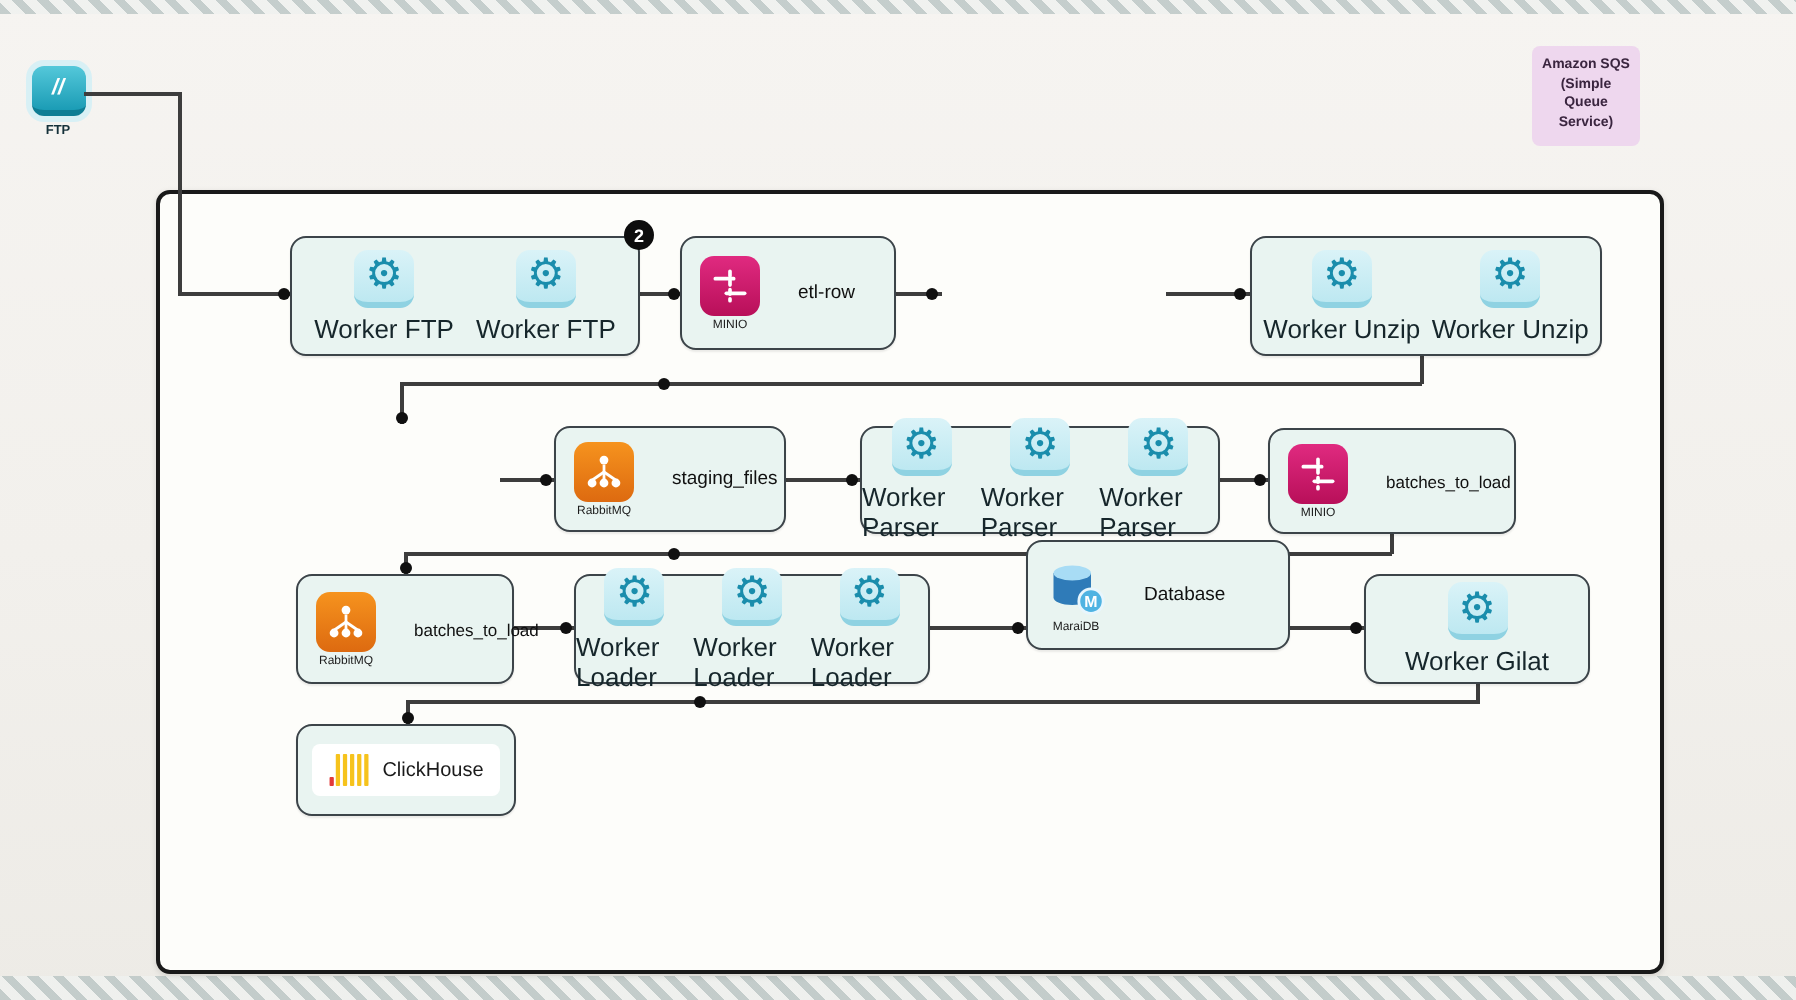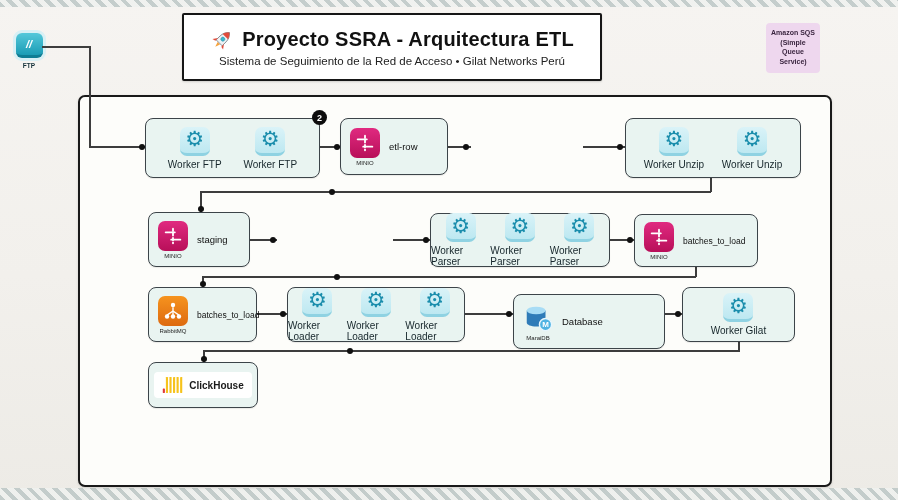--- a/index.html
+++ b/index.html
@@ -50,37 +50,37 @@
 
   
   .node{position:absolute;background:#e9f4f1;border:1.4px solid #3c4449;
     border-radius:8px;box-sizing:border-box;box-shadow:0 1px 1px rgba(0,0,0,.08);}
   .workers{display:flex;align-items:center;justify-content:space-evenly;}
   .worker{display:flex;flex-direction:column;align-items:center;gap:3px;}
   .gear-box{width:30px;height:26px;border-radius:7px;
     background:linear-gradient(#daf3f8,#bde8f1);border-bottom:3px solid #8fd2e2;
     display:flex;align-items:center;justify-content:center;}
   .gear{font-family:"DejaVu Sans",sans-serif;font-size:21px;line-height:1;color:#1a8dac;}
-  .wk-label{font-size:10px;color:#16262b;}
-
-  .service{display:flex;align-items:center;gap:9px;padding:0 6px 0 9px;}
+  .wk-label{font-size:13px;color:#16262b;}
+
+  .service{display:flex;align-items:center;gap:19px;padding:0 6px 0 9px;}
   .svc-icon{display:flex;flex-direction:column;align-items:center;gap:2px;}
   .icon-sq{width:30px;height:30px;border-radius:7px;display:flex;align-items:center;justify-content:center;}
   .icon-sq svg{width:22px;height:22px;}
   .minio{background:linear-gradient(#e02a80,#b80f59);}
   .rabbit{background:linear-gradient(#f6931e,#dd6a10);}
   .plain{background:transparent;}
   .plain svg{width:30px;height:30px;}
   .icon-cap{font-size:6px;color:#1c1c1c;}
   .svc-label{font-size:9.5px;color:#101010;}
 
   .ch-node{display:flex;align-items:center;justify-content:center;}
   .ch-badge{background:#fff;border-radius:4px;padding:5px 8px;display:flex;align-items:center;gap:5px;}
   .ch-bars{width:22px;height:16px;}
-  .ch-text{font-size:10px;color:#1a1a1a;font-weight:bold;}
+  .ch-text{font-size:10px;color:#1a1a1a;}
 
   .badge{position:absolute;left:312px;top:110px;width:15px;height:15px;border-radius:50%;
     background:#0d0d0d;color:#fff;font-size:9px;font-weight:bold;
     display:flex;align-items:center;justify-content:center;z-index:5;}
   .defs{position:absolute;width:0;height:0;overflow:hidden;}
 </style>
 </head>
 <body>
 
 <div id="stage">
@@ -133,29 +133,20 @@
           <rect x="20" y="0" width="2.4" height="18" rx="0.5"></rect>
         </g>
         <rect x="0.5" y="13" width="2.4" height="5" rx="0.5" fill="#e23a3a"></rect>
       </g>
     </defs>
   </svg>
 
   <div class="band band-top"></div>
   <div class="band band-bottom"></div>
 
-  <div class="title-box">
-    <div class="title-row">
-      <svg class="rocket" viewBox="0 0 24 24">
-          <use href="#rocket-glyph"></use>
-        </svg>
-      <span class="title-text">Proyecto SSRA - Arquitectura ETL</span>
-    </div>
-    <div class="subtitle">Sistema de Seguimiento de la Red de Acceso • Gilat Networks Perú</div>
-  </div>
 
   <div class="sqs-note">
     <div>Amazon SQS</div>
     <div>(Simple</div>
     <div>Queue</div>
     <div>Service)</div>
   </div>
 
   <div class="ftp-source">
     <div class="ftp-icon">
@@ -247,63 +238,63 @@
       <div class="wk-label">Worker Unzip</div>
     </div>
     <div class="worker">
       <div class="gear-box">
           <span class="gear">⚙</span>
         </div>
       <div class="wk-label">Worker Unzip</div>
     </div>
   </div>
 
-  <div class="node service" style="left:148px;top:212px;width:102px;height:55px">
+
+  <div class="node service" style="left:277px;top:213px;width:116px;height:53px">
+    <div class="svc-icon">
+      <div class="icon-sq rabbit">
+          <svg viewBox="0 0 24 24">
+            <use href="#rabbit-glyph"></use>
+          </svg>
+        </div>
+      <div class="icon-cap">RabbitMQ</div>
+    </div>
+    <div class="svc-label">staging_files</div>
+  </div>
+
+  <div class="node workers" style="left:430px;top:213px;width:180px;height:54px">
+    <div class="worker">
+      <div class="gear-box">
+          <span class="gear">⚙</span>
+        </div>
+      <div class="wk-label">Worker Parser</div>
+    </div>
+    <div class="worker">
+      <div class="gear-box">
+          <span class="gear">⚙</span>
+        </div>
+      <div class="wk-label">Worker Parser</div>
+    </div>
+    <div class="worker">
+      <div class="gear-box">
+          <span class="gear">⚙</span>
+        </div>
+      <div class="wk-label">Worker Parser</div>
+    </div>
+  </div>
+
+  <div class="node service" style="left:634px;top:214px;width:124px;height:53px">
     <div class="svc-icon">
       <div class="icon-sq minio">
           <svg viewBox="0 0 24 24">
             <use href="#minio-glyph"></use>
           </svg>
         </div>
       <div class="icon-cap">MINIO</div>
     </div>
-    <div class="svc-label">staging</div>
-  </div>
-
-
-  <div class="node workers" style="left:430px;top:213px;width:180px;height:54px">
-    <div class="worker">
-      <div class="gear-box">
-          <span class="gear">⚙</span>
-        </div>
-      <div class="wk-label">Worker Parser</div>
-    </div>
-    <div class="worker">
-      <div class="gear-box">
-          <span class="gear">⚙</span>
-        </div>
-      <div class="wk-label">Worker Parser</div>
-    </div>
-    <div class="worker">
-      <div class="gear-box">
-          <span class="gear">⚙</span>
-        </div>
-      <div class="wk-label">Worker Parser</div>
-    </div>
-  </div>
-
-  <div class="node service" style="left:634px;top:214px;width:124px;height:53px">
-    <div class="svc-icon">
-      <div class="icon-sq minio">
-          <svg viewBox="0 0 24 24">
-            <use href="#minio-glyph"></use>
-          </svg>
-        </div>
-      <div class="icon-cap">MINIO</div>
-    </div>
     <div class="svc-label" style="font-size:8.5px">batches_to_load</div>
   </div>
 
   <div class="node service" style="left:148px;top:287px;width:109px;height:55px">
     <div class="svc-icon">
       <div class="icon-sq rabbit">
           <svg viewBox="0 0 24 24">
             <use href="#rabbit-glyph"></use>
           </svg>
         </div>
@@ -326,21 +317,21 @@
       <div class="wk-label">Worker Loader</div>
     </div>
     <div class="worker">
       <div class="gear-box">
           <span class="gear">⚙</span>
         </div>
       <div class="wk-label">Worker Loader</div>
     </div>
   </div>
 
-  <div class="node service" style="left:513px;top:294px;width:152px;height:55px">
+  <div class="node service" style="left:513px;top:270px;width:132px;height:55px">
     <div class="svc-icon">
       <div class="icon-sq plain">
           <svg viewBox="0 0 32 32">
             <use href="#mariadb-glyph"></use>
           </svg>
         </div>
       <div class="icon-cap">MaraiDB</div>
     </div>
     <div class="svc-label">Database</div>
   </div>

